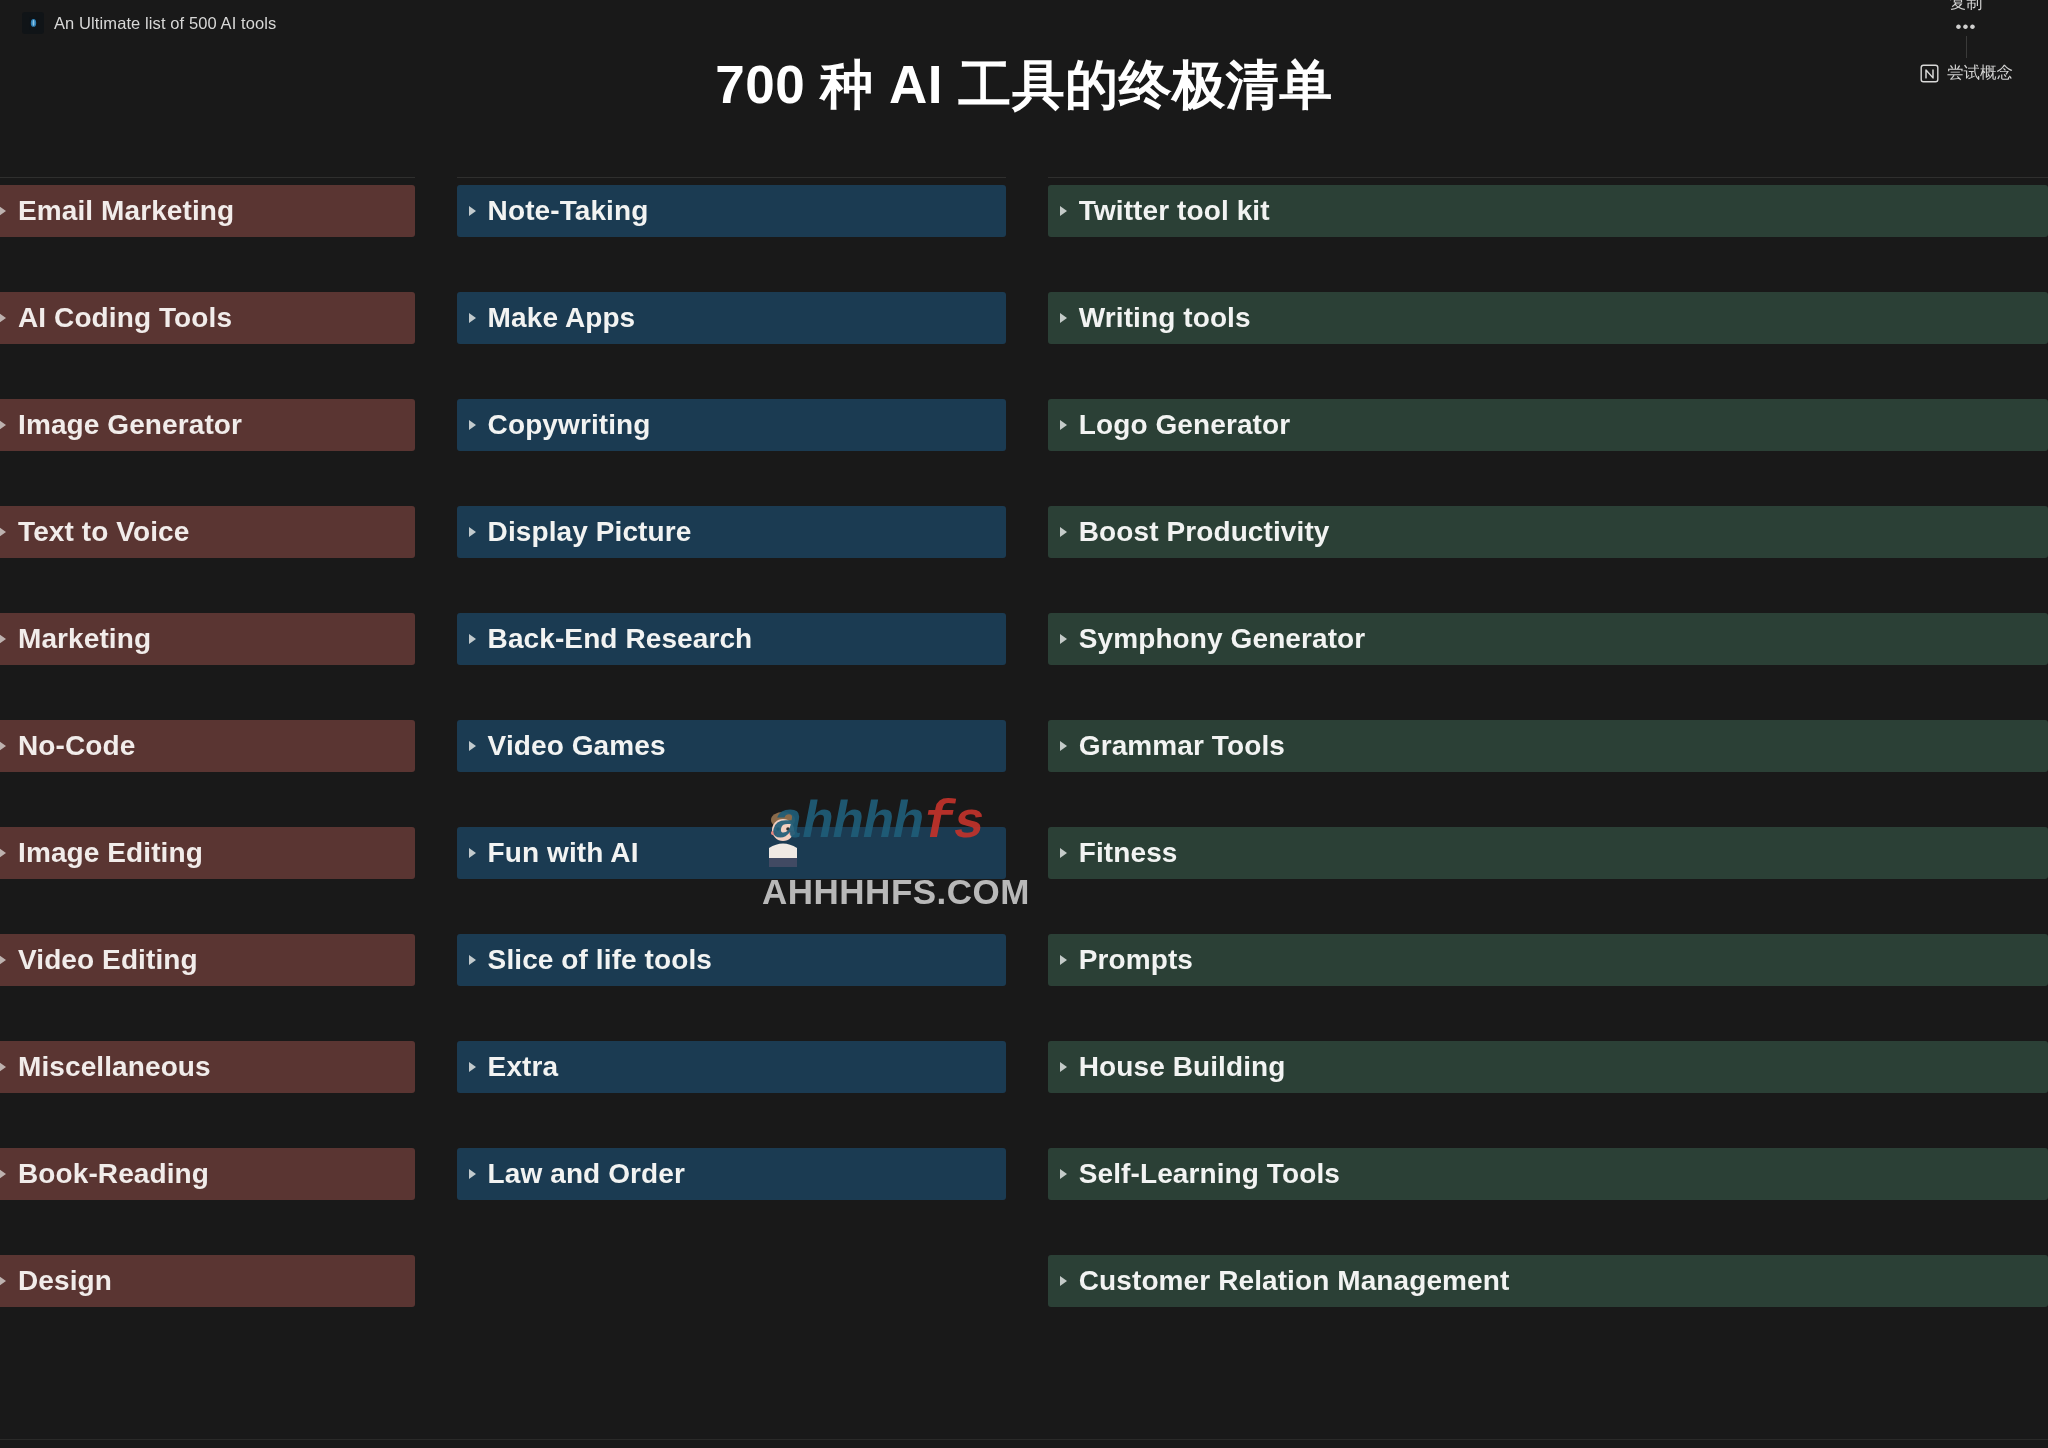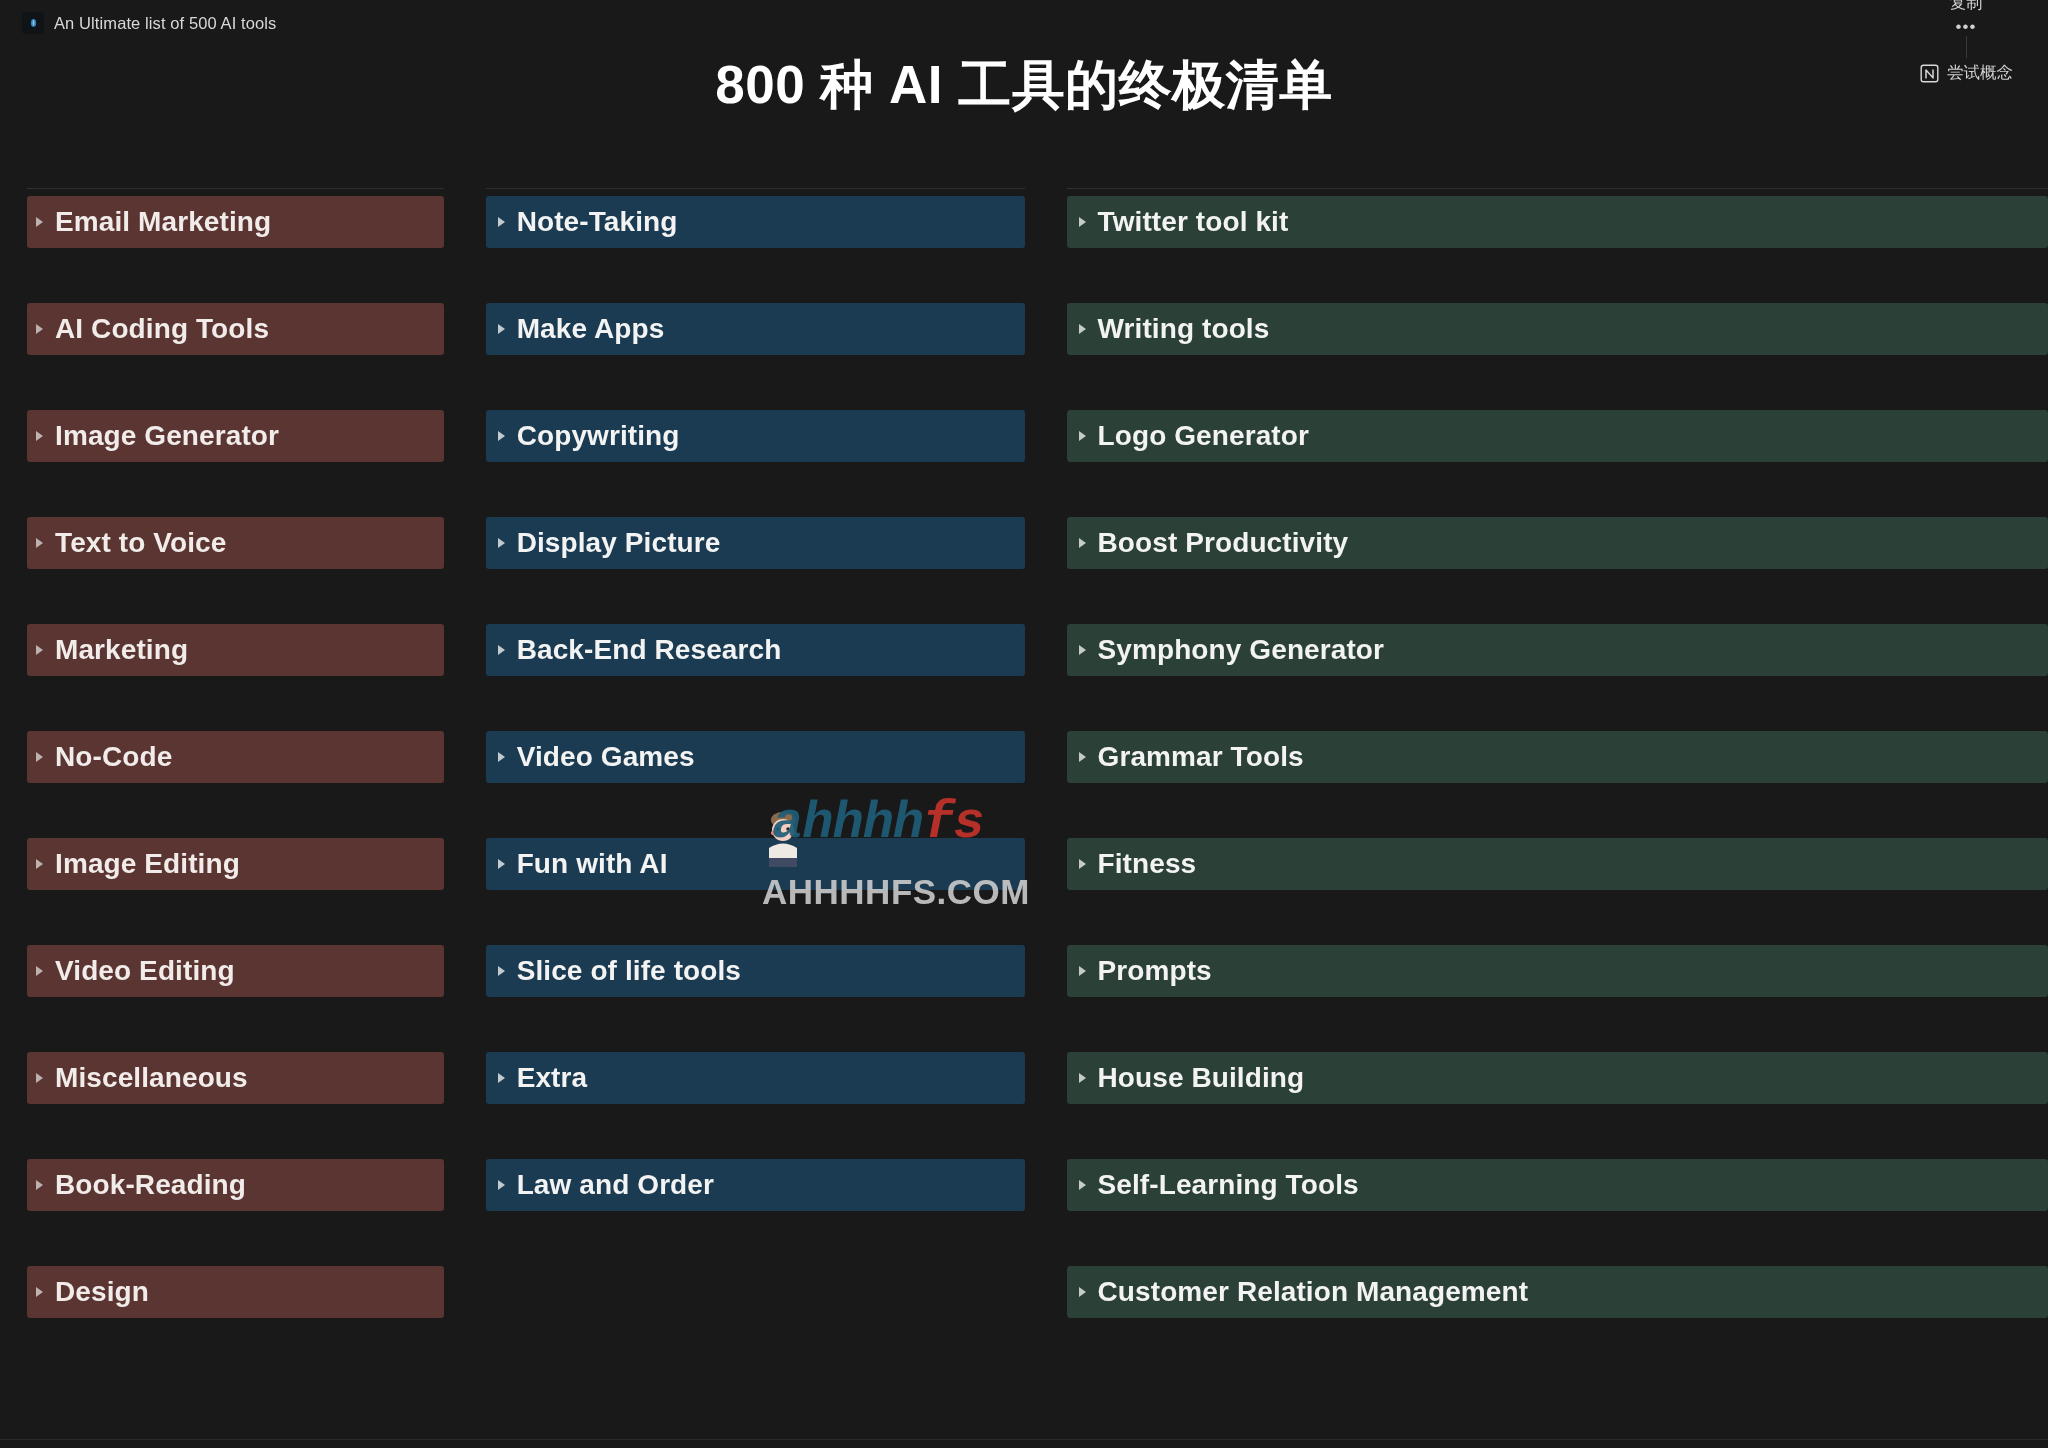--- a/index.html
+++ b/index.html
@@ -47,22 +47,22 @@
     position: absolute; top: 52px; left: 0; width: 2048px;
     text-align: center;
   }
   .hero-title {
     font-size: 53px; font-weight: 700; color: #ffffff;
     letter-spacing: .5px; line-height: 1.25;
   }
 
   
   .columns {
-    position: absolute; top: 188px; left: 0; width: 2048px; height: 1230px;
-    display: flex; align-items: flex-start; padding-left: 37px;
+    position: absolute; top: 177px; left: 0; width: 2048px; height: 1230px;
+    display: flex; align-items: flex-start;
   }
   .col {
     position: relative;
     padding-top: 8px;
   }
   .col::before {
     content: ""; position: absolute; top: 0; left: 0; right: 0;
     height: 1px; background: #2f2f2e;
   }
   .col-left   { width: 433px; margin-left: -10px; }
@@ -174,21 +174,21 @@
             <rect x="2.5" y="2.5" width="19" height="19" rx="2.6" fill="none" stroke="#d9d9d8" stroke-width="1.6"></rect>
             <path d="M8 17V8l8 9V8" fill="none" stroke="#d9d9d8" stroke-width="1.7" stroke-linecap="round" stroke-linejoin="round"></path>
           </svg>
         </span>
         <span>尝试概念</span>
       </div>
     </div>
   </div>
 
   <div class="hero">
-    <h1 class="hero-title">800 种 AI 工具的终极清单</h1>
+    <h1 class="hero-title">700 种 AI 工具的终极清单</h1>
   </div>
 
   <div class="columns">
     <div class="col col-left">
         <div class="toggle">
           <span class="tri"></span>
           <span class="toggle-label">Email Marketing</span>
         </div>
         <div class="toggle">
           <span class="tri"></span>

